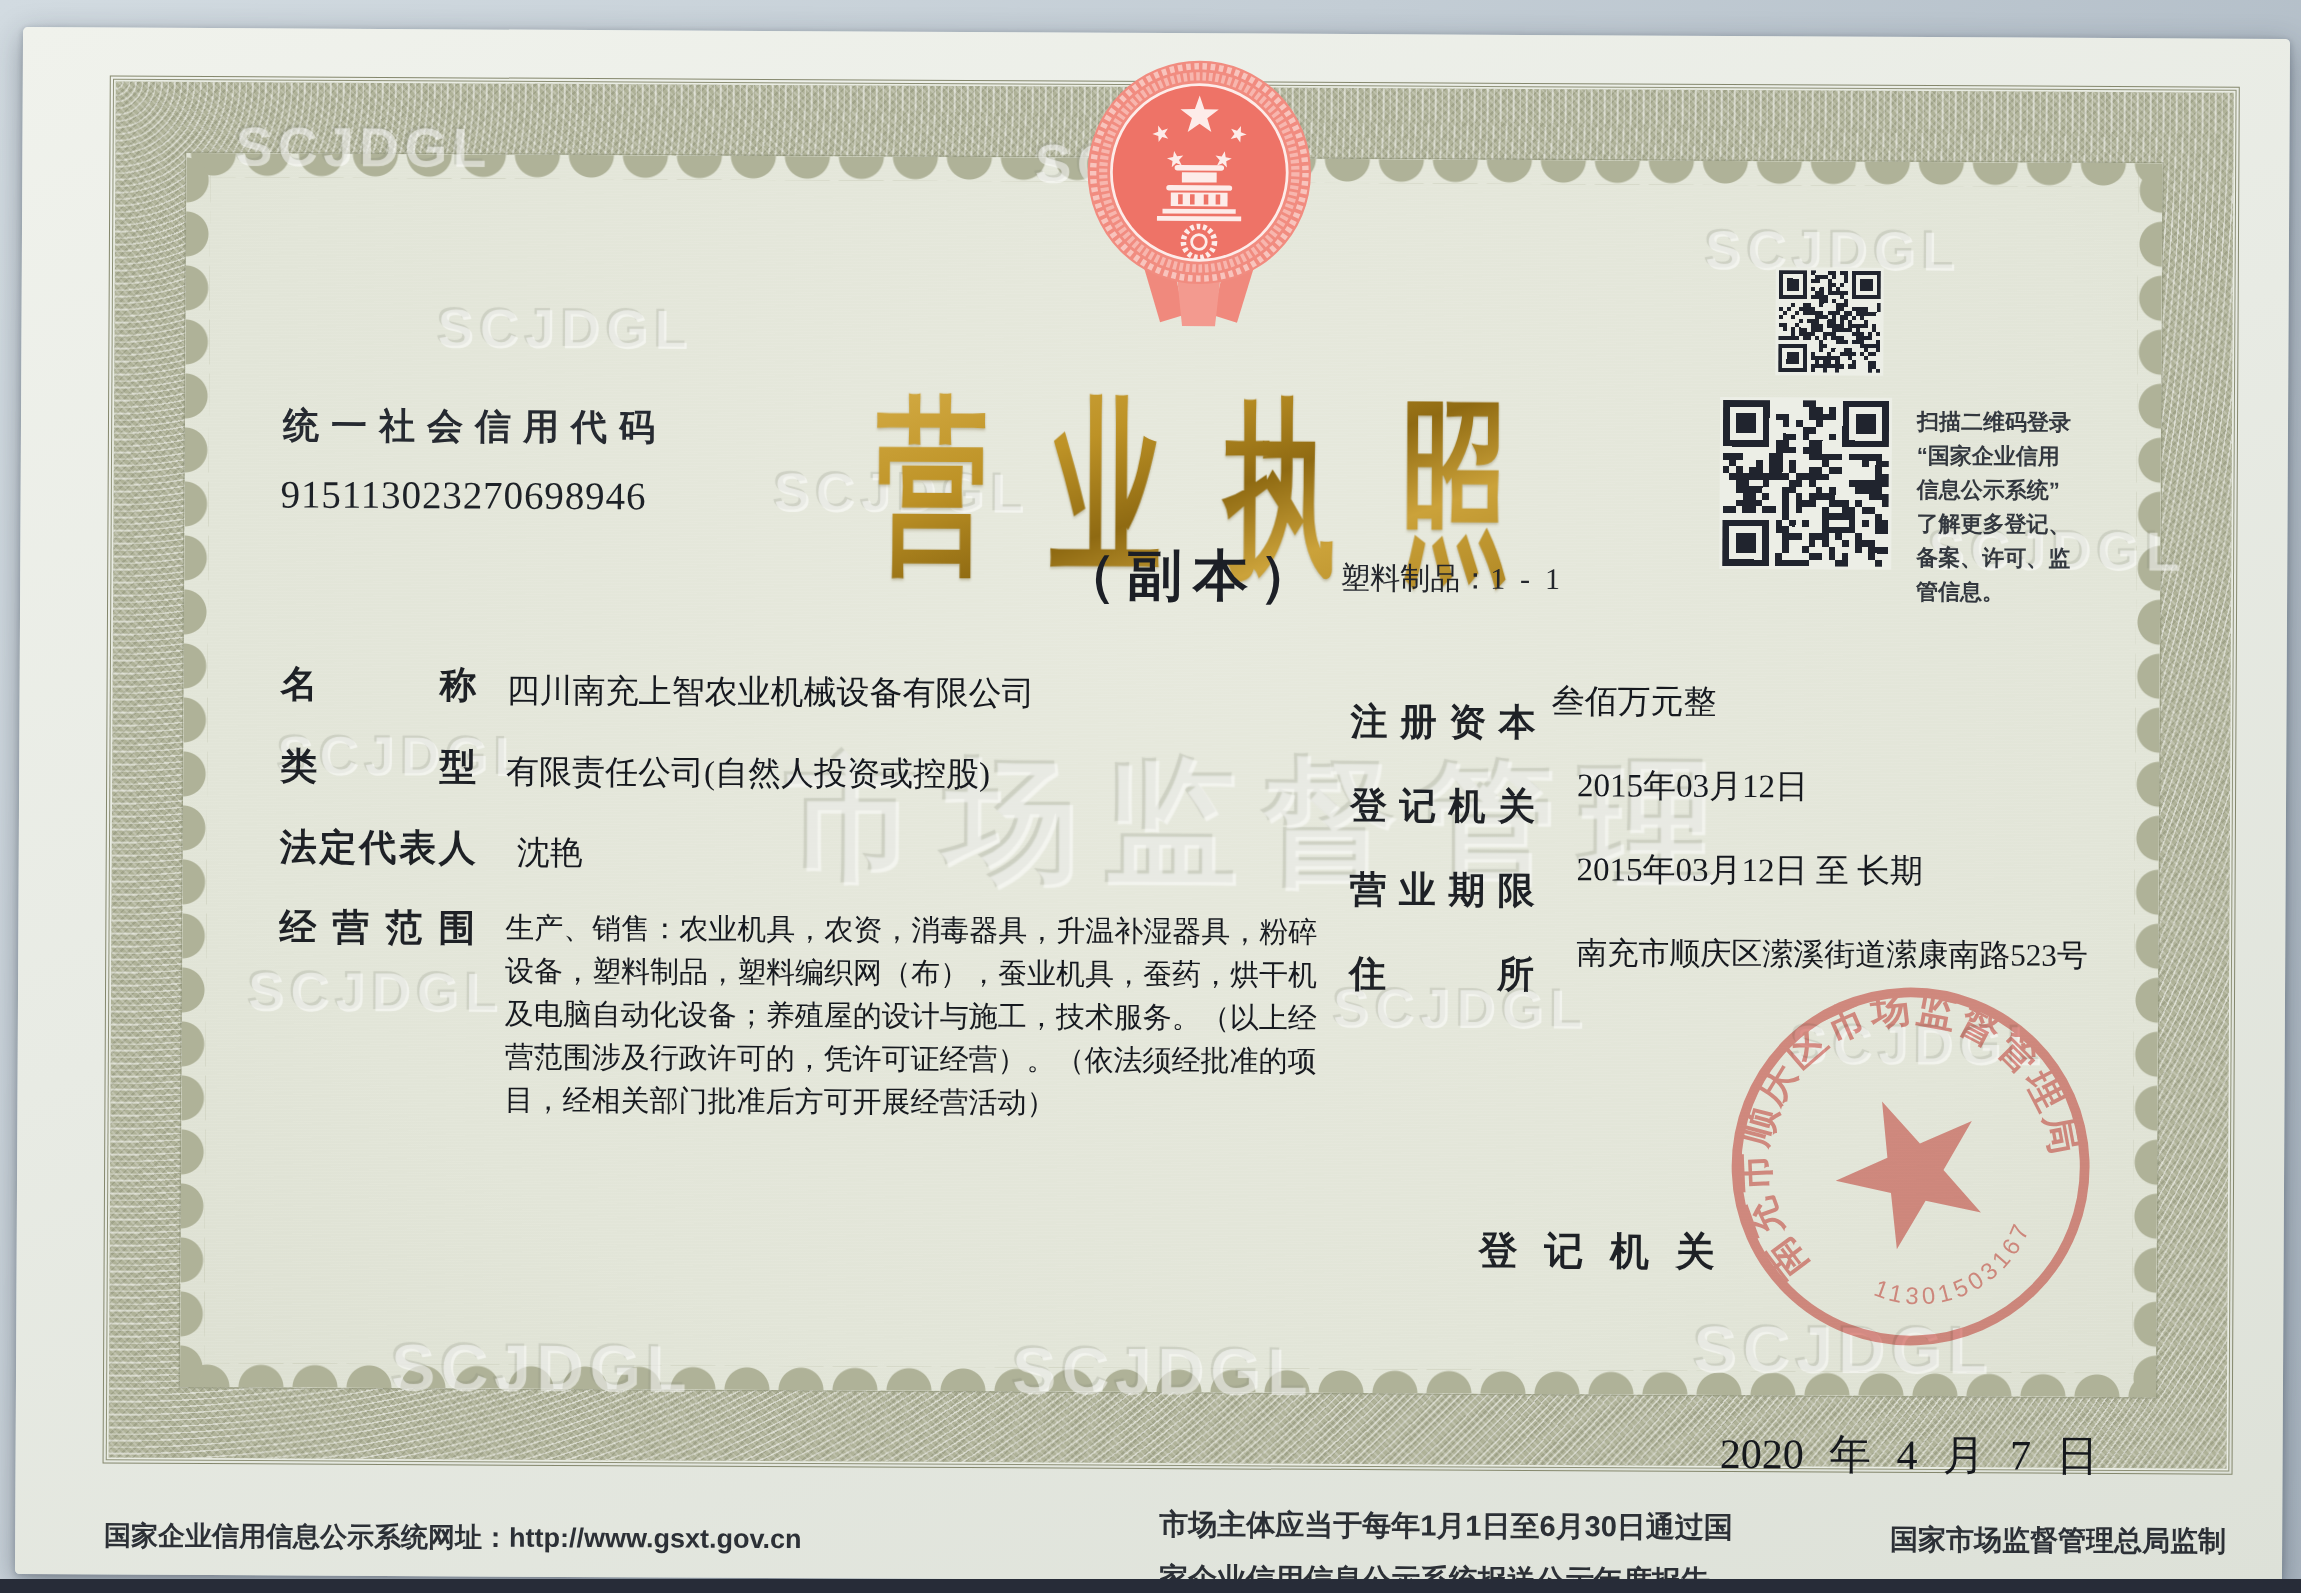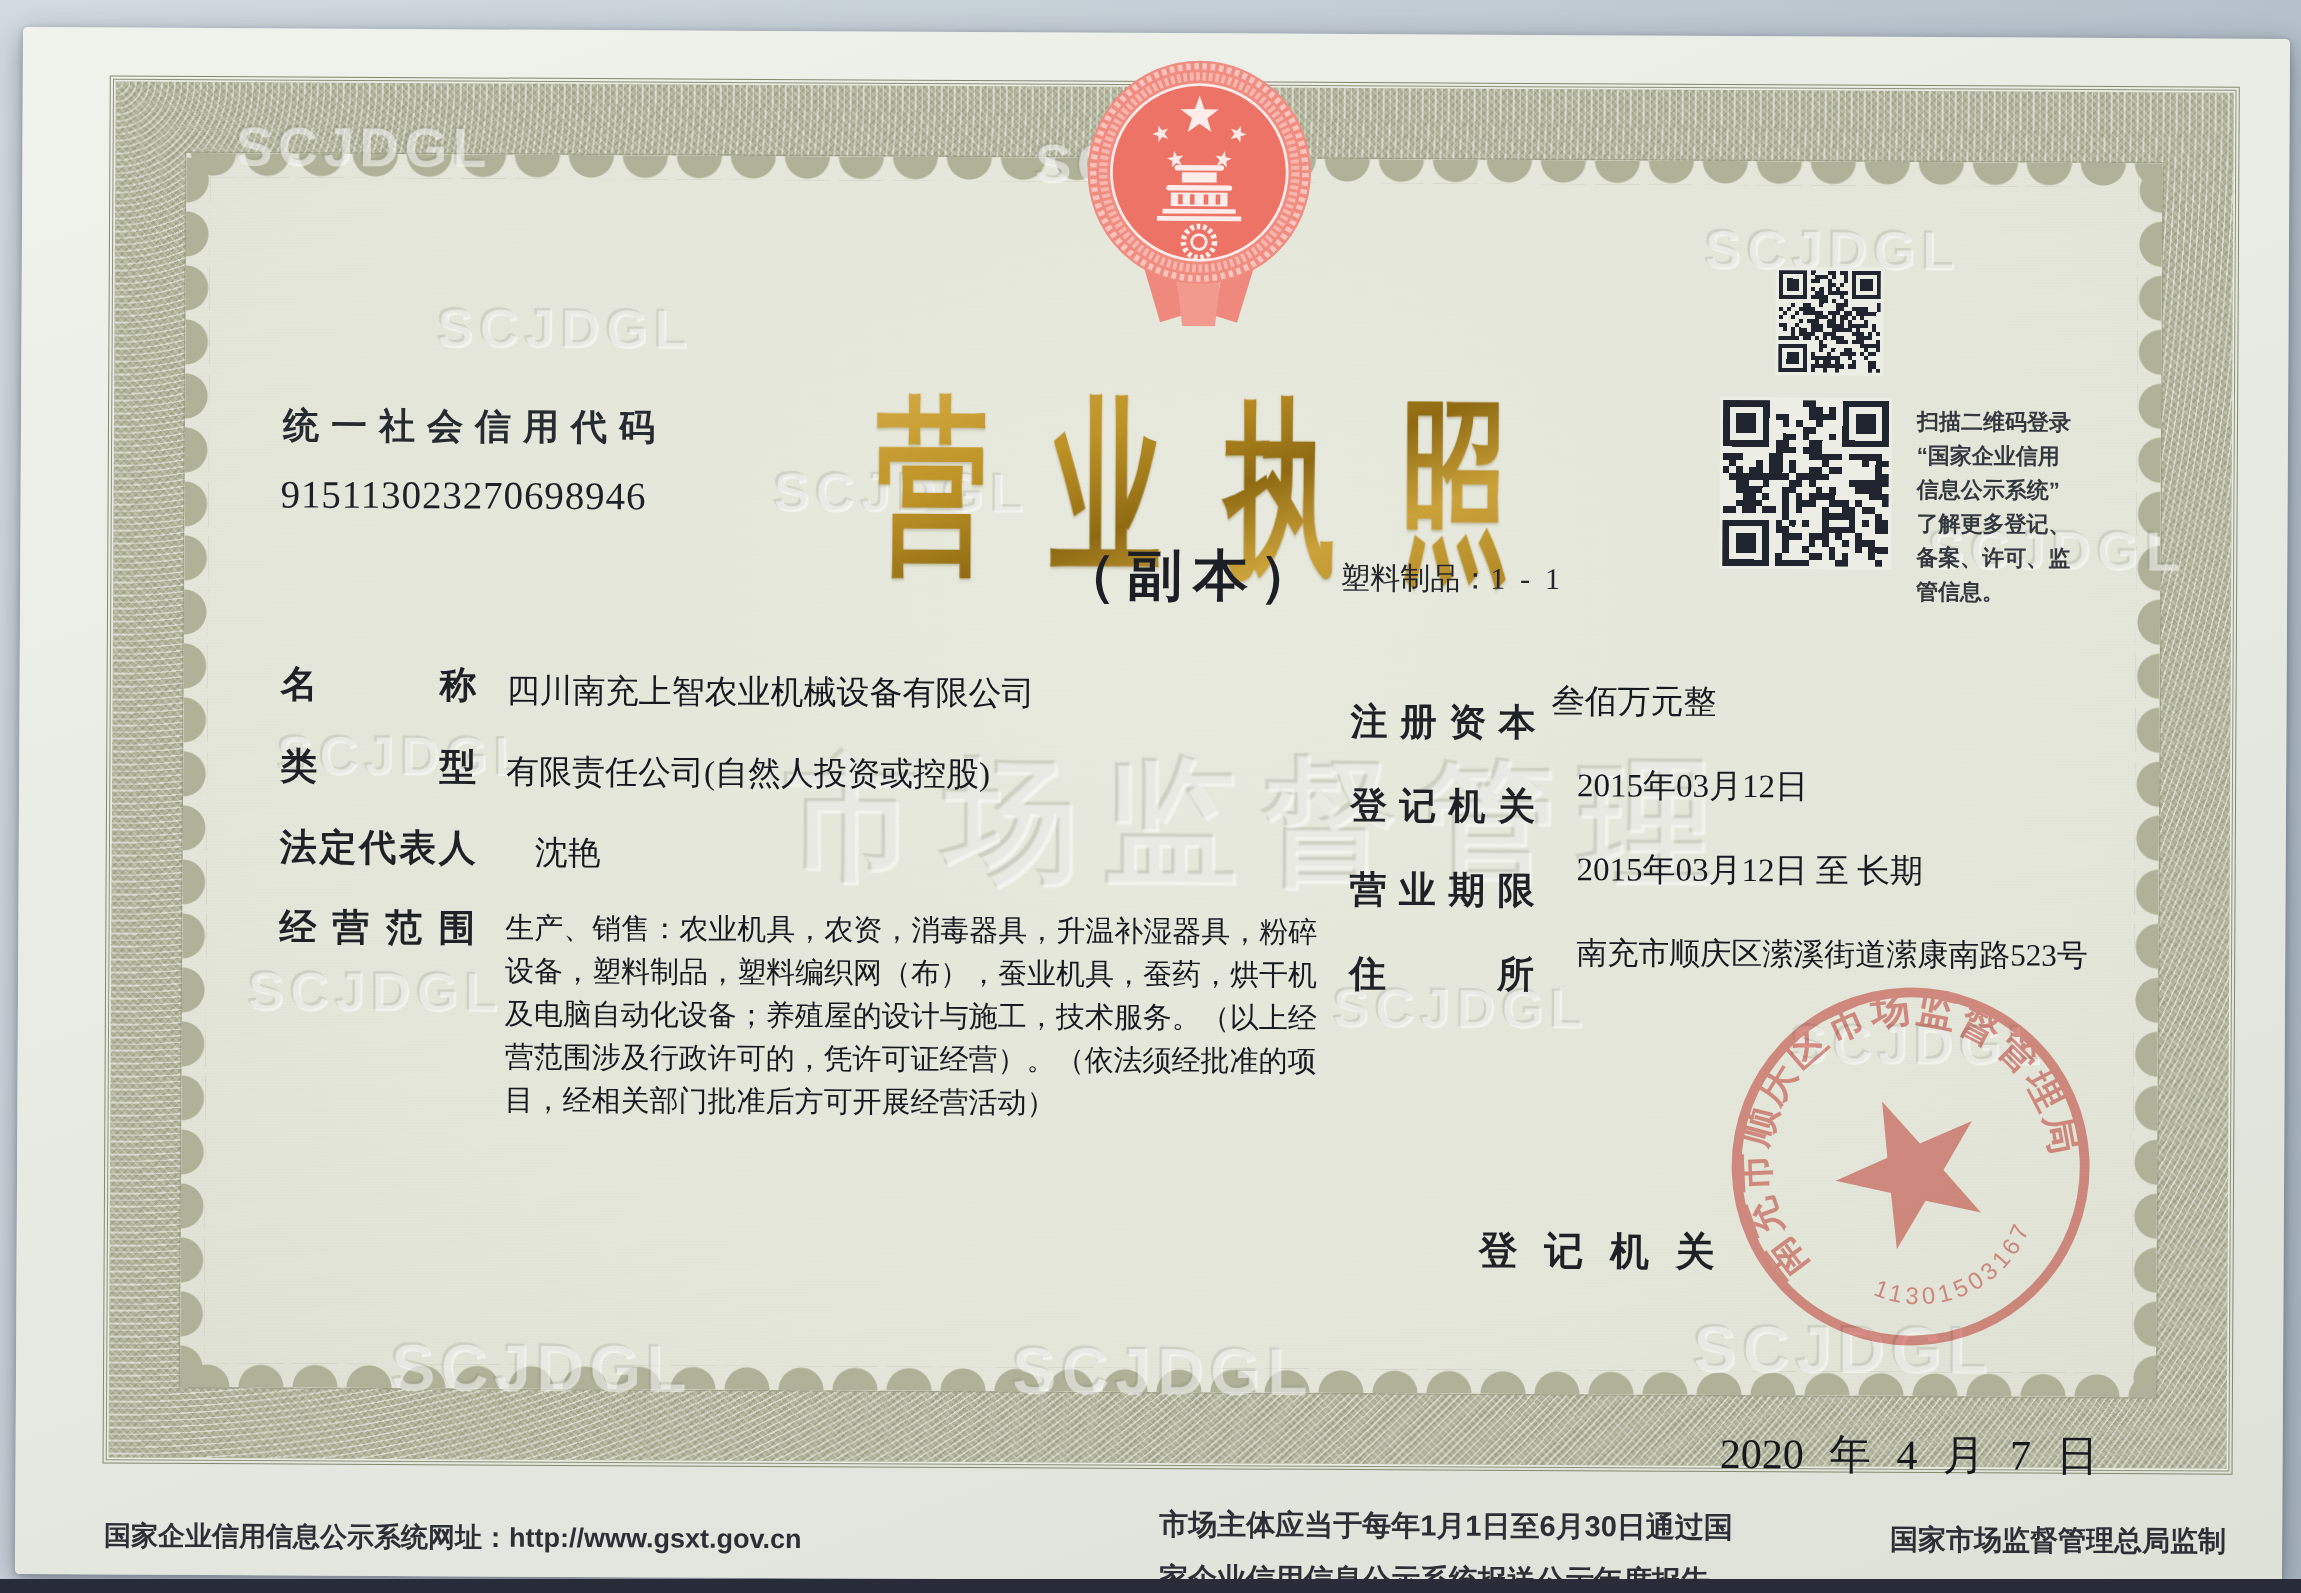--- a/index.html
+++ b/index.html
@@ -567,21 +567,21 @@
       <div>了解更多登记、</div>
       <div>备案、许可、监</div>
       <div>管信息。</div>
     </div>
 
     <div class="flabel lcol" style="top:631px">名称</div>
     <div class="fvalue" style="left:487px;top:639px">四川南充上智农业机械设备有限公司</div>
     <div class="flabel lcol" style="top:713px">类型</div>
     <div class="fvalue" style="left:487px;top:720px">有限责任公司(自然人投资或控股)</div>
     <div class="flabel lcol" style="top:794px">法定代表人</div>
-    <div class="fvalue" style="left:516px;top:801px">沈艳</div>
+    <div class="fvalue" style="left:498px;top:801px">沈艳</div>
     <div class="flabel lcol" style="top:874px">经营范围</div>
     <div id="scope-value">
       <div>生产、销售：农业机具，农资，消毒器具，升温补湿器具，粉碎</div>
       <div>设备，塑料制品，塑料编织网（布），蚕业机具，蚕药，烘干机</div>
       <div>及电脑自动化设备；养殖屋的设计与施工，技术服务。（以上经</div>
       <div>营范围涉及行政许可的，凭许可证经营）。（依法须经批准的项</div>
       <div>目，经相关部门批准后方可开展经营活动）</div>
     </div>
 
     <div class="flabel rcol" style="top:639px">注册资本</div>

